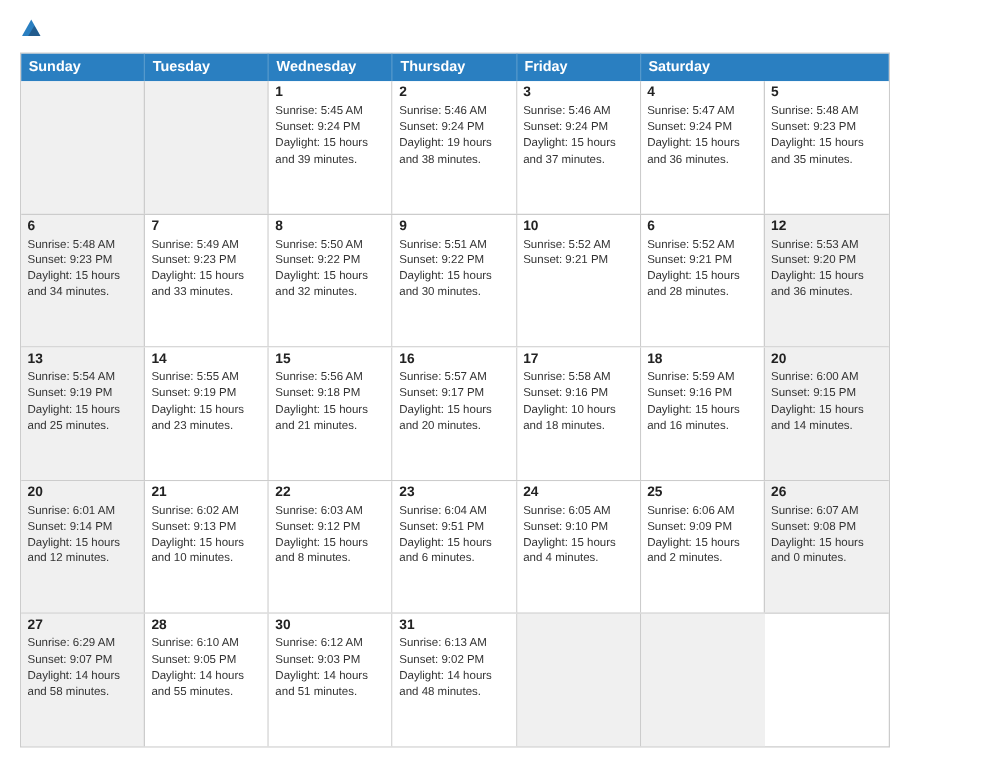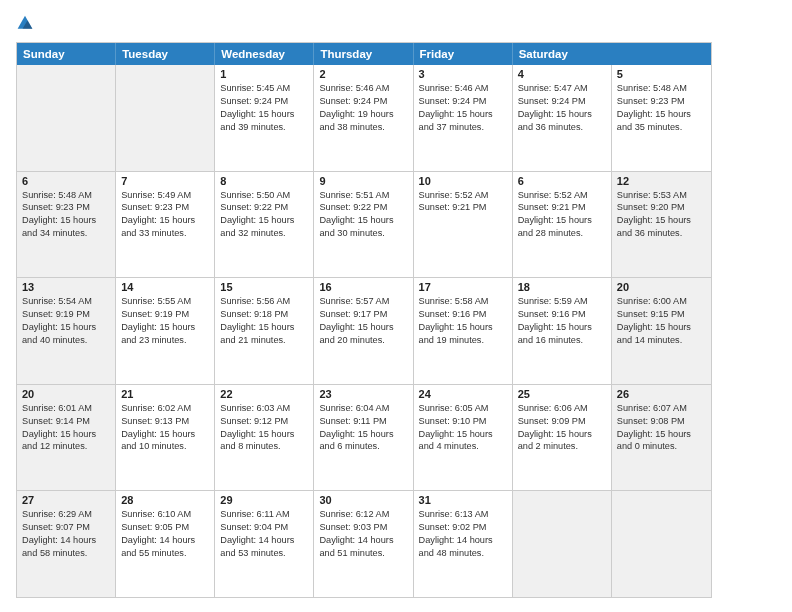--- a/index.html
+++ b/index.html
@@ -214,21 +214,21 @@
             <div class="cell-line">Sunrise: 5:53 AM</div>
             <div class="cell-line">Sunset: 9:20 PM</div>
             <div class="cell-line">Daylight: 15 hours and 36 minutes.</div>
           </div>
         </div>
         <div class="cal-row">
           <div class="cal-cell shaded">
             <div class="day-num">13</div>
             <div class="cell-line">Sunrise: 5:54 AM</div>
             <div class="cell-line">Sunset: 9:19 PM</div>
-            <div class="cell-line">Daylight: 15 hours and 40 minutes.</div>
+            <div class="cell-line">Daylight: 15 hours and 25 minutes.</div>
           </div>
           <div class="cal-cell">
             <div class="day-num">14</div>
             <div class="cell-line">Sunrise: 5:55 AM</div>
             <div class="cell-line">Sunset: 9:19 PM</div>
             <div class="cell-line">Daylight: 15 hours and 23 minutes.</div>
           </div>
           <div class="cal-cell">
             <div class="day-num">15</div>
             <div class="cell-line">Sunrise: 5:56 AM</div>
@@ -238,21 +238,21 @@
           <div class="cal-cell">
             <div class="day-num">16</div>
             <div class="cell-line">Sunrise: 5:57 AM</div>
             <div class="cell-line">Sunset: 9:17 PM</div>
             <div class="cell-line">Daylight: 15 hours and 20 minutes.</div>
           </div>
           <div class="cal-cell">
             <div class="day-num">17</div>
             <div class="cell-line">Sunrise: 5:58 AM</div>
             <div class="cell-line">Sunset: 9:16 PM</div>
-            <div class="cell-line">Daylight: 15 hours and 19 minutes.</div>
+            <div class="cell-line">Daylight: 10 hours and 18 minutes.</div>
           </div>
           <div class="cal-cell">
             <div class="day-num">18</div>
             <div class="cell-line">Sunrise: 5:59 AM</div>
             <div class="cell-line">Sunset: 9:16 PM</div>
             <div class="cell-line">Daylight: 15 hours and 16 minutes.</div>
           </div>
           <div class="cal-cell shaded">
             <div class="day-num">20</div>
             <div class="cell-line">Sunrise: 6:00 AM</div>
@@ -275,21 +275,21 @@
           </div>
           <div class="cal-cell">
             <div class="day-num">22</div>
             <div class="cell-line">Sunrise: 6:03 AM</div>
             <div class="cell-line">Sunset: 9:12 PM</div>
             <div class="cell-line">Daylight: 15 hours and 8 minutes.</div>
           </div>
           <div class="cal-cell">
             <div class="day-num">23</div>
             <div class="cell-line">Sunrise: 6:04 AM</div>
-            <div class="cell-line">Sunset: 9:11 PM</div>
+            <div class="cell-line">Sunset: 9:51 PM</div>
             <div class="cell-line">Daylight: 15 hours and 6 minutes.</div>
           </div>
           <div class="cal-cell">
             <div class="day-num">24</div>
             <div class="cell-line">Sunrise: 6:05 AM</div>
             <div class="cell-line">Sunset: 9:10 PM</div>
             <div class="cell-line">Daylight: 15 hours and 4 minutes.</div>
           </div>
           <div class="cal-cell">
             <div class="day-num">25</div>
@@ -309,26 +309,20 @@
             <div class="day-num">27</div>
             <div class="cell-line">Sunrise: 6:29 AM</div>
             <div class="cell-line">Sunset: 9:07 PM</div>
             <div class="cell-line">Daylight: 14 hours and 58 minutes.</div>
           </div>
           <div class="cal-cell">
             <div class="day-num">28</div>
             <div class="cell-line">Sunrise: 6:10 AM</div>
             <div class="cell-line">Sunset: 9:05 PM</div>
             <div class="cell-line">Daylight: 14 hours and 55 minutes.</div>
-          </div>
-          <div class="cal-cell">
-            <div class="day-num">29</div>
-            <div class="cell-line">Sunrise: 6:11 AM</div>
-            <div class="cell-line">Sunset: 9:04 PM</div>
-            <div class="cell-line">Daylight: 14 hours and 53 minutes.</div>
           </div>
           <div class="cal-cell">
             <div class="day-num">30</div>
             <div class="cell-line">Sunrise: 6:12 AM</div>
             <div class="cell-line">Sunset: 9:03 PM</div>
             <div class="cell-line">Daylight: 14 hours and 51 minutes.</div>
           </div>
           <div class="cal-cell">
             <div class="day-num">31</div>
             <div class="cell-line">Sunrise: 6:13 AM</div>

